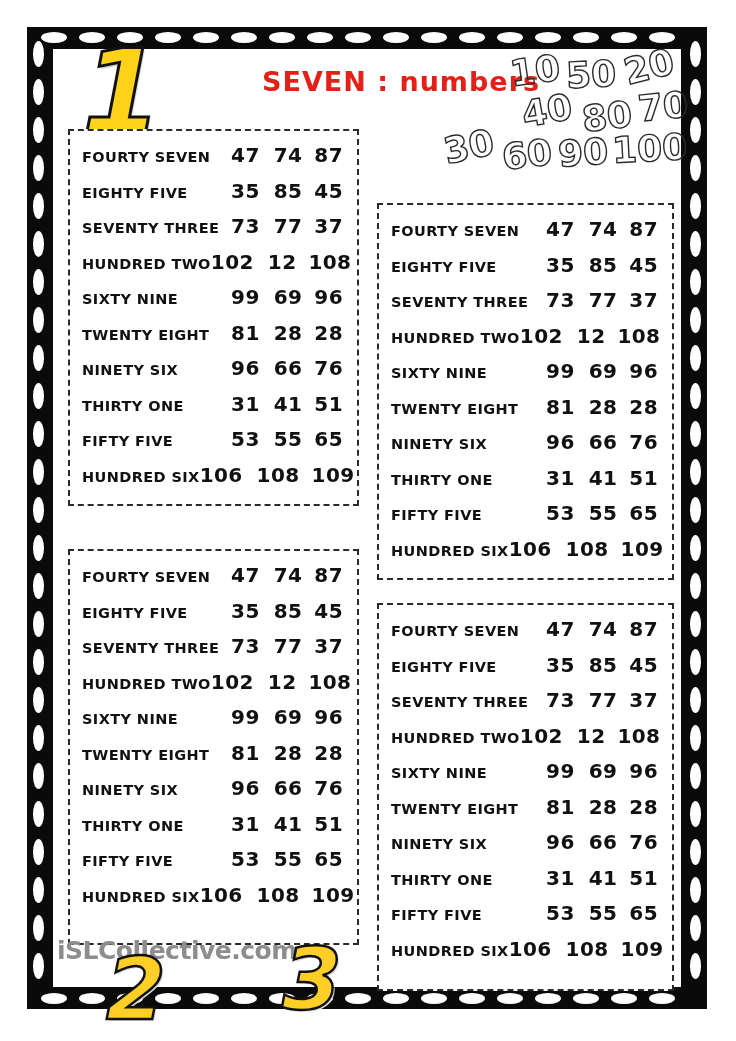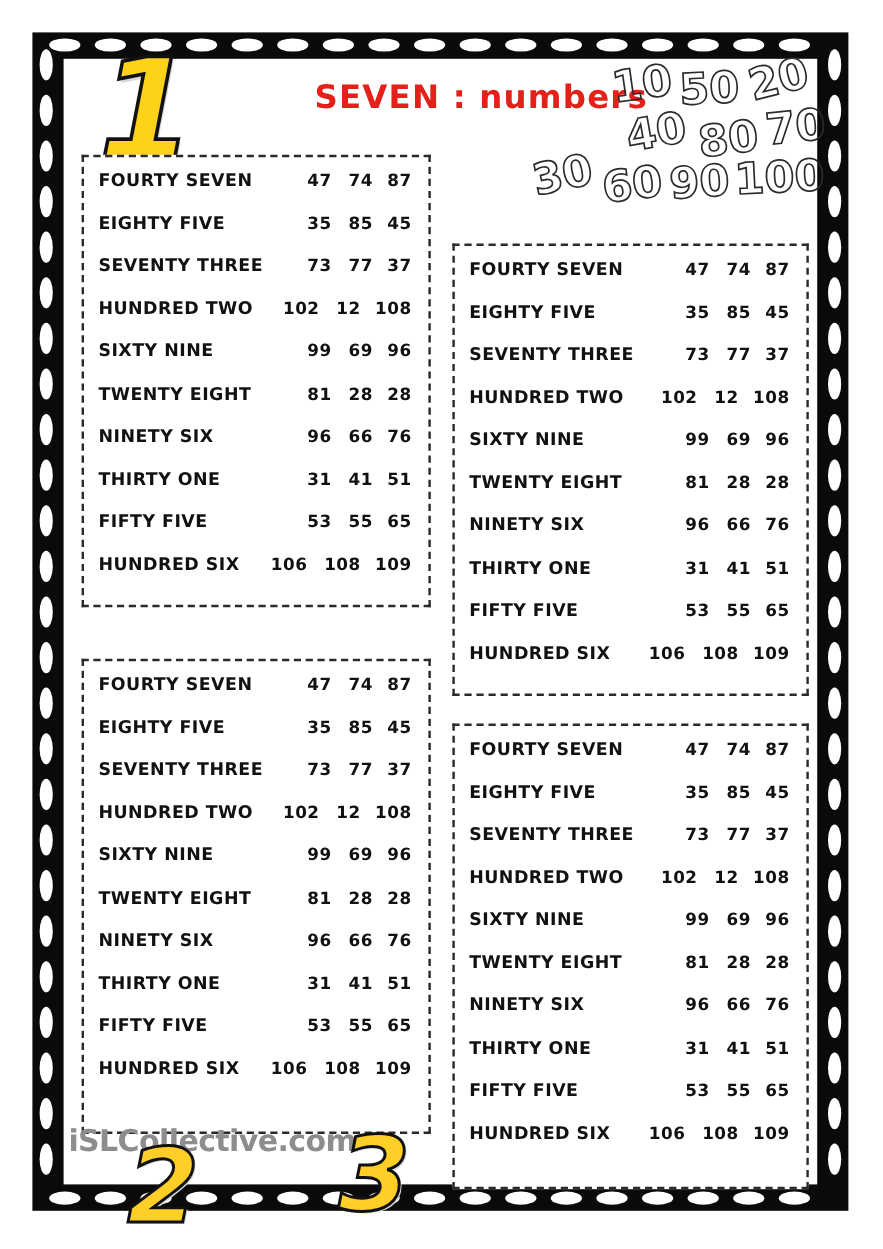--- a/index.html
+++ b/index.html
@@ -71,21 +71,21 @@
   }
   .exword{
     font-family:"DejaVu Sans", sans-serif;
     font-size:14.5px;
     font-weight:bold;
     color:#111;
     letter-spacing:0.4px;
   }
   .exopts{
     font-family:"DejaVu Sans", sans-serif;
-    font-size:14px;
+    font-size:20px;
     font-weight:bold;
     color:#111;
     letter-spacing:0.4px;
     margin-left:auto;
     padding-right:4px;
   }
   .exopt{display:inline-block;}
   
   #watermark{
     position:absolute;left:57px;top:936px;

